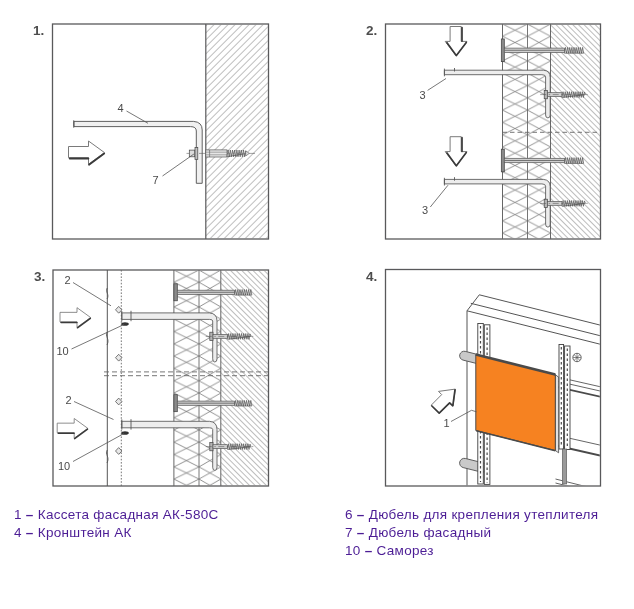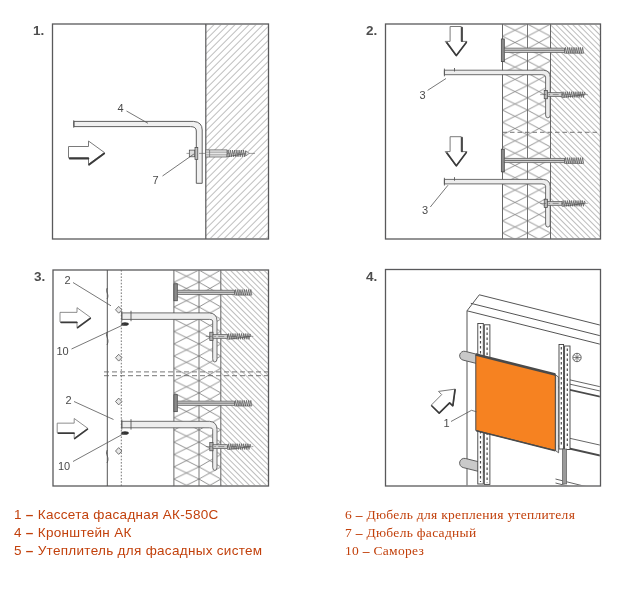--- a/index.html
+++ b/index.html
@@ -1,18 +1,18 @@
 <!DOCTYPE html>
 <html><head>
 <meta charset="utf-8">
 <style>
 html,body{margin:0;padding:0;background:#fff;}
 body{width:634px;height:609px;position:relative;font-family:"Liberation Sans",sans-serif;}
 #d{position:absolute;left:0;top:0;}
-.leg{position:absolute;font-size:13.5px;line-height:18px;color:#c2410c;letter-spacing:0.3px;white-space:nowrap;}
+.leg{position:absolute;font-size:13.5px;line-height:18px;color:#4c1d95;letter-spacing:0.3px;white-space:nowrap;}
 .leg b{font-weight:bold;}
 </style>
 </head>
 <body>
 <svg id="d" width="634" height="609" viewBox="0 0 634 609">
 <defs>
 <pattern id="h1" patternUnits="userSpaceOnUse" width="7" height="4.95" patternTransform="rotate(-45 0 0)">
   <line x1="0" y1="0" x2="7" y2="0" stroke="#6f6f6f" stroke-width="0.9"></line>
 </pattern>
 <pattern id="h2" patternUnits="userSpaceOnUse" width="5.6" height="3.96" patternTransform="rotate(45 0 0)">
@@ -293,20 +293,19 @@
 <text x="443.5" y="427" font-size="11" fill="#4a4a4a">1</text>
 <line x1="451" y1="421.5" x2="471.5" y2="410.3" stroke="#555" stroke-width="0.8"></line>
         <line x1="471.5" y1="410.3" x2="476.5" y2="411.8" stroke="#555" stroke-width="0.8"></line>
 </g>
 </g>
 </svg>
 
 <div class="leg" style="left:14px;top:505.5px;">
 <div>1 <b>–</b> Кассета фасадная АК-580С</div>
 <div>4 <b>–</b> Кронштейн АК</div>
-<div>5 <b>–</b> Утеплитель для фасадных систем</div>
 </div>
 
-<div class="leg" style="left:345px;top:505.5px;font-family:Liberation Serif, serif;">
+<div class="leg" style="left:345px;top:505.5px;">
 <div>6 <b>–</b> Дюбель для крепления утеплителя</div>
 <div>7 <b>–</b> Дюбель фасадный</div>
 <div>10 <b>–</b> Саморез</div>
 </div>
 
 </body></html>

